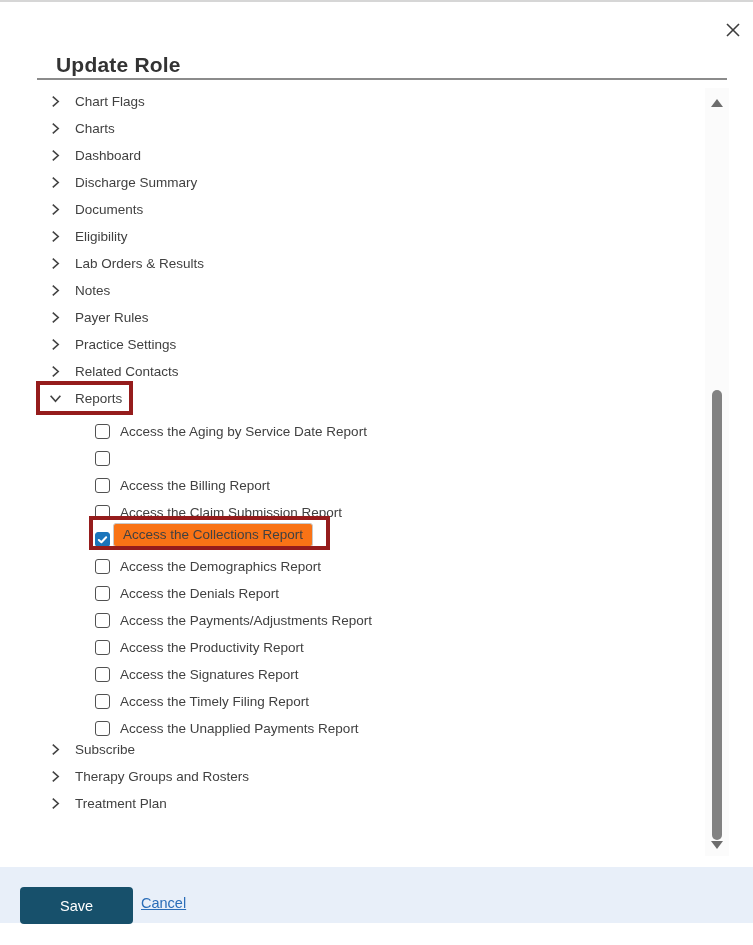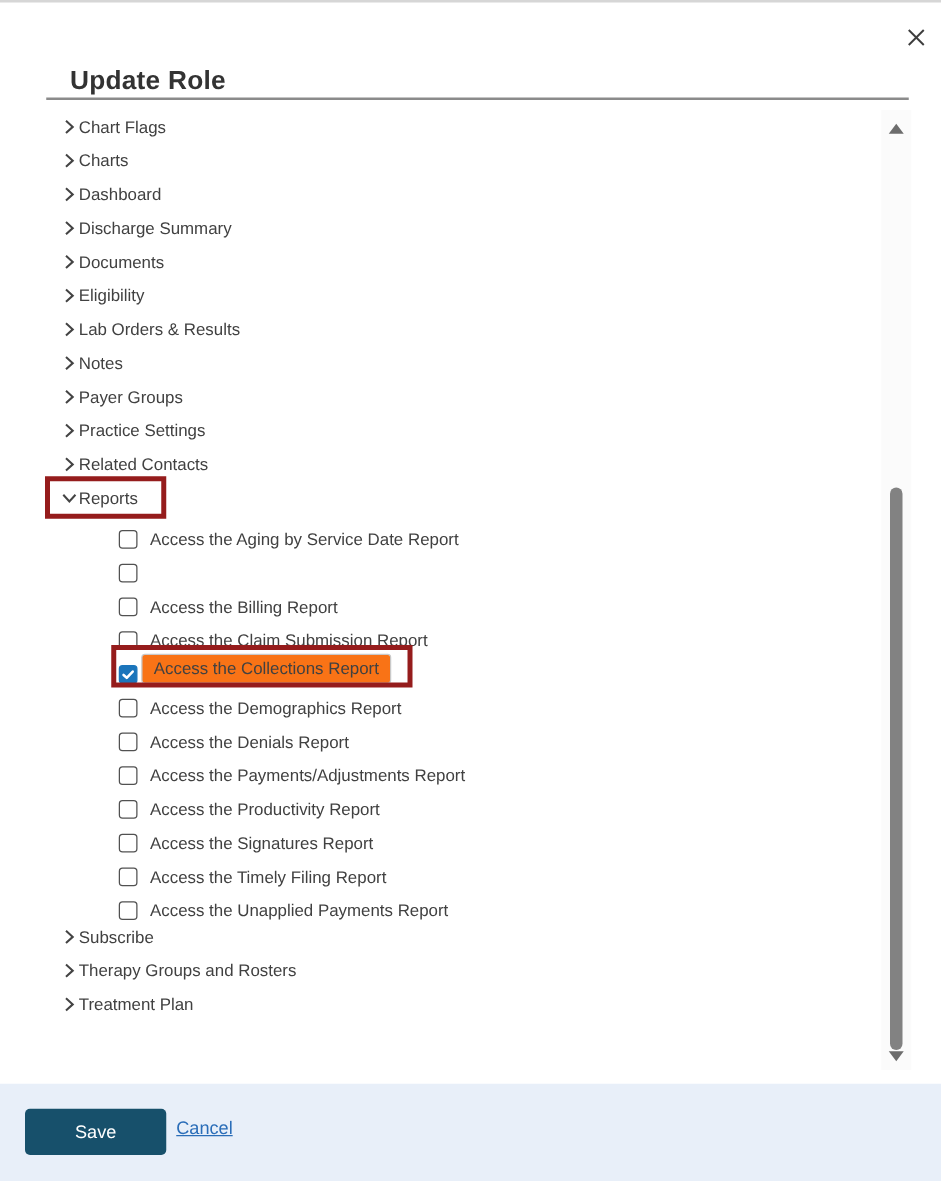--- a/index.html
+++ b/index.html
@@ -17,21 +17,21 @@
   }
 
   .dialog-title {
     position:absolute; left:40px; top:37px; margin:16px;
     font-size:21px; font-weight:bold; color:#333333; letter-spacing:0.2px;
   }
   .title-divider { position:absolute; left:37px; top:78px; width:690px; height:2px; background:#8b8b8b; }
 
   .tree { position:absolute; left:0; top:88px; width:704px; }
 
-  .row { height:27px; display:flex; align-items:center; padding-left:48px; gap:1px; position:relative; cursor:pointer; }
+  .row { height:27px; display:flex; align-items:center; padding-left:48px; gap:13px; position:relative; cursor:pointer; }
   .row .lbl { font-size:13.5px; color:#414141; white-space:nowrap; }
   .chev { width:14px; height:14px; display:flex; align-items:center; justify-content:center; flex:0 0 auto; }
 
   .crow { height:27px; display:flex; align-items:flex-end; margin-left:95px; gap:10px; position:relative; cursor:pointer; }
   .crow .lbl { font-size:13.5px; color:#414141; white-space:nowrap; }
 
   .cb {
     width:15px; height:15px; box-sizing:border-box; flex:0 0 auto;
     border:1.5px solid #515151; border-radius:3px; background:#ffffff;
     display:flex; align-items:center; justify-content:center;
@@ -56,21 +56,21 @@
   
   .sb-track { position:absolute; left:705px; top:88px; width:24px; height:768px; background:#fbfbfb; cursor:default; }
   .sb-up, .sb-down { position:absolute; left:711px; width:0; height:0;
     border-left:6px solid transparent; border-right:6px solid transparent; cursor:pointer; }
   .sb-up   { top:99px;  border-bottom:8px solid #6d6d6d; }
   .sb-down { top:841px; border-top:8px solid #6d6d6d; }
   .sb-thumb { position:absolute; left:712px; top:390px; width:10px; height:450px;
     background:#828282; border-radius:5px; cursor:pointer; }
 
   
-  .footer { position:absolute; left:0; top:867px; width:753px; height:78px; background:var(--footer-bg); }
+  .footer { position:absolute; left:0; top:867px; width:753px; height:56px; background:var(--footer-bg); }
   .save-btn {
     position:absolute; left:20px; top:20px; width:113px; height:37px;
     background:var(--save-button-bg); color:#ffffff; border:none; border-radius:4px;
     font-size:14.5px; font-family:"Liberation Sans", sans-serif; cursor:pointer;
   }
   .cancel-link {
     position:absolute; left:141px; top:28px;
     font-size:14.5px; color:var(--cancel-link-blue);
     text-decoration:underline; cursor:pointer;
   }
@@ -163,21 +163,21 @@
     </span>
     <span class="lbl">Notes</span>
   </div>
 
   <div class="row">
     <span class="chev">
       <svg width="13" height="13" viewBox="0 0 12 12">
         <polyline points="3.5,1.5 8.5,6 3.5,10.5" fill="none" stroke="#444444" stroke-width="1.5"></polyline>
       </svg>
     </span>
-    <span class="lbl">Payer Groups</span>
+    <span class="lbl">Payer Rules</span>
   </div>
 
   <div class="row">
     <span class="chev">
       <svg width="13" height="13" viewBox="0 0 12 12">
         <polyline points="3.5,1.5 8.5,6 3.5,10.5" fill="none" stroke="#444444" stroke-width="1.5"></polyline>
       </svg>
     </span>
     <span class="lbl">Practice Settings</span>
   </div>

